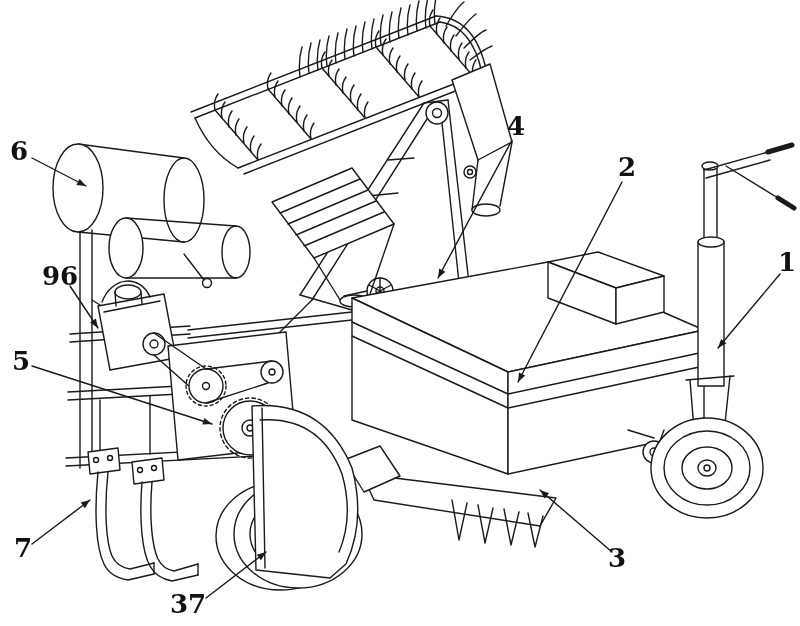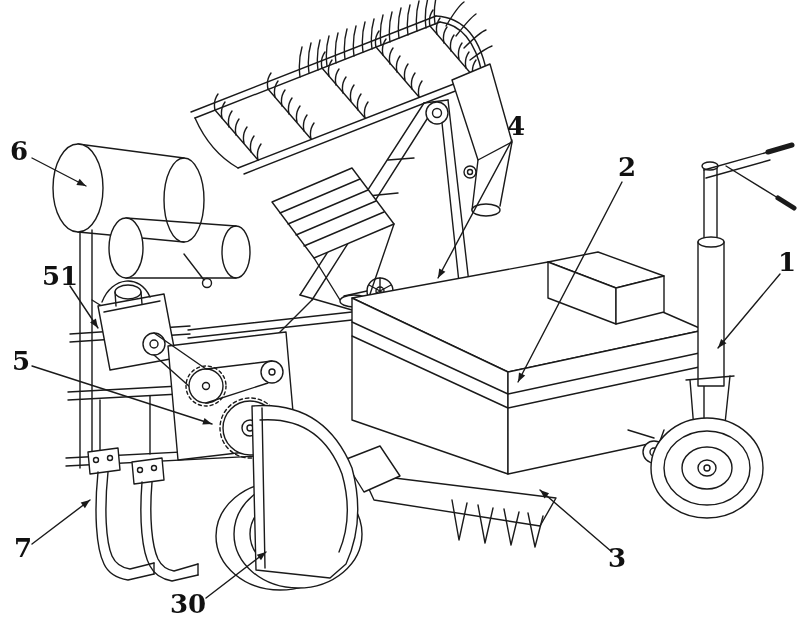--- a/index.html
+++ b/index.html
@@ -219,22 +219,22 @@
     <path d="M622,182 L518,382"></path>
     <polygon points="518,382 519,372.4 525.2,375.6" fill="#1a1a1a" stroke="none"></polygon>
     <path d="M780,274 L718,348"></path>
     <polygon points="718,348 721.1,338.9 726.5,343.3" fill="#1a1a1a" stroke="none"></polygon>
     <path d="M612,552 L540,490"></path>
     <polygon points="540,490 549.1,493.2 544.5,498.6" fill="#1a1a1a" stroke="none"></polygon>
   </g>
 </svg>
 
   <div class="ref-label l6">6</div>
-  <div class="ref-label l51">51</div>
+  <div class="ref-label l51">96</div>
   <div class="ref-label l5">5</div>
   <div class="ref-label l7">7</div>
-  <div class="ref-label l55">30</div>
+  <div class="ref-label l55">37</div>
   <div class="ref-label l4">4</div>
   <div class="ref-label l2">2</div>
   <div class="ref-label l1">1</div>
   <div class="ref-label l3">3</div>
 
 </div>
 
 </body></html>

